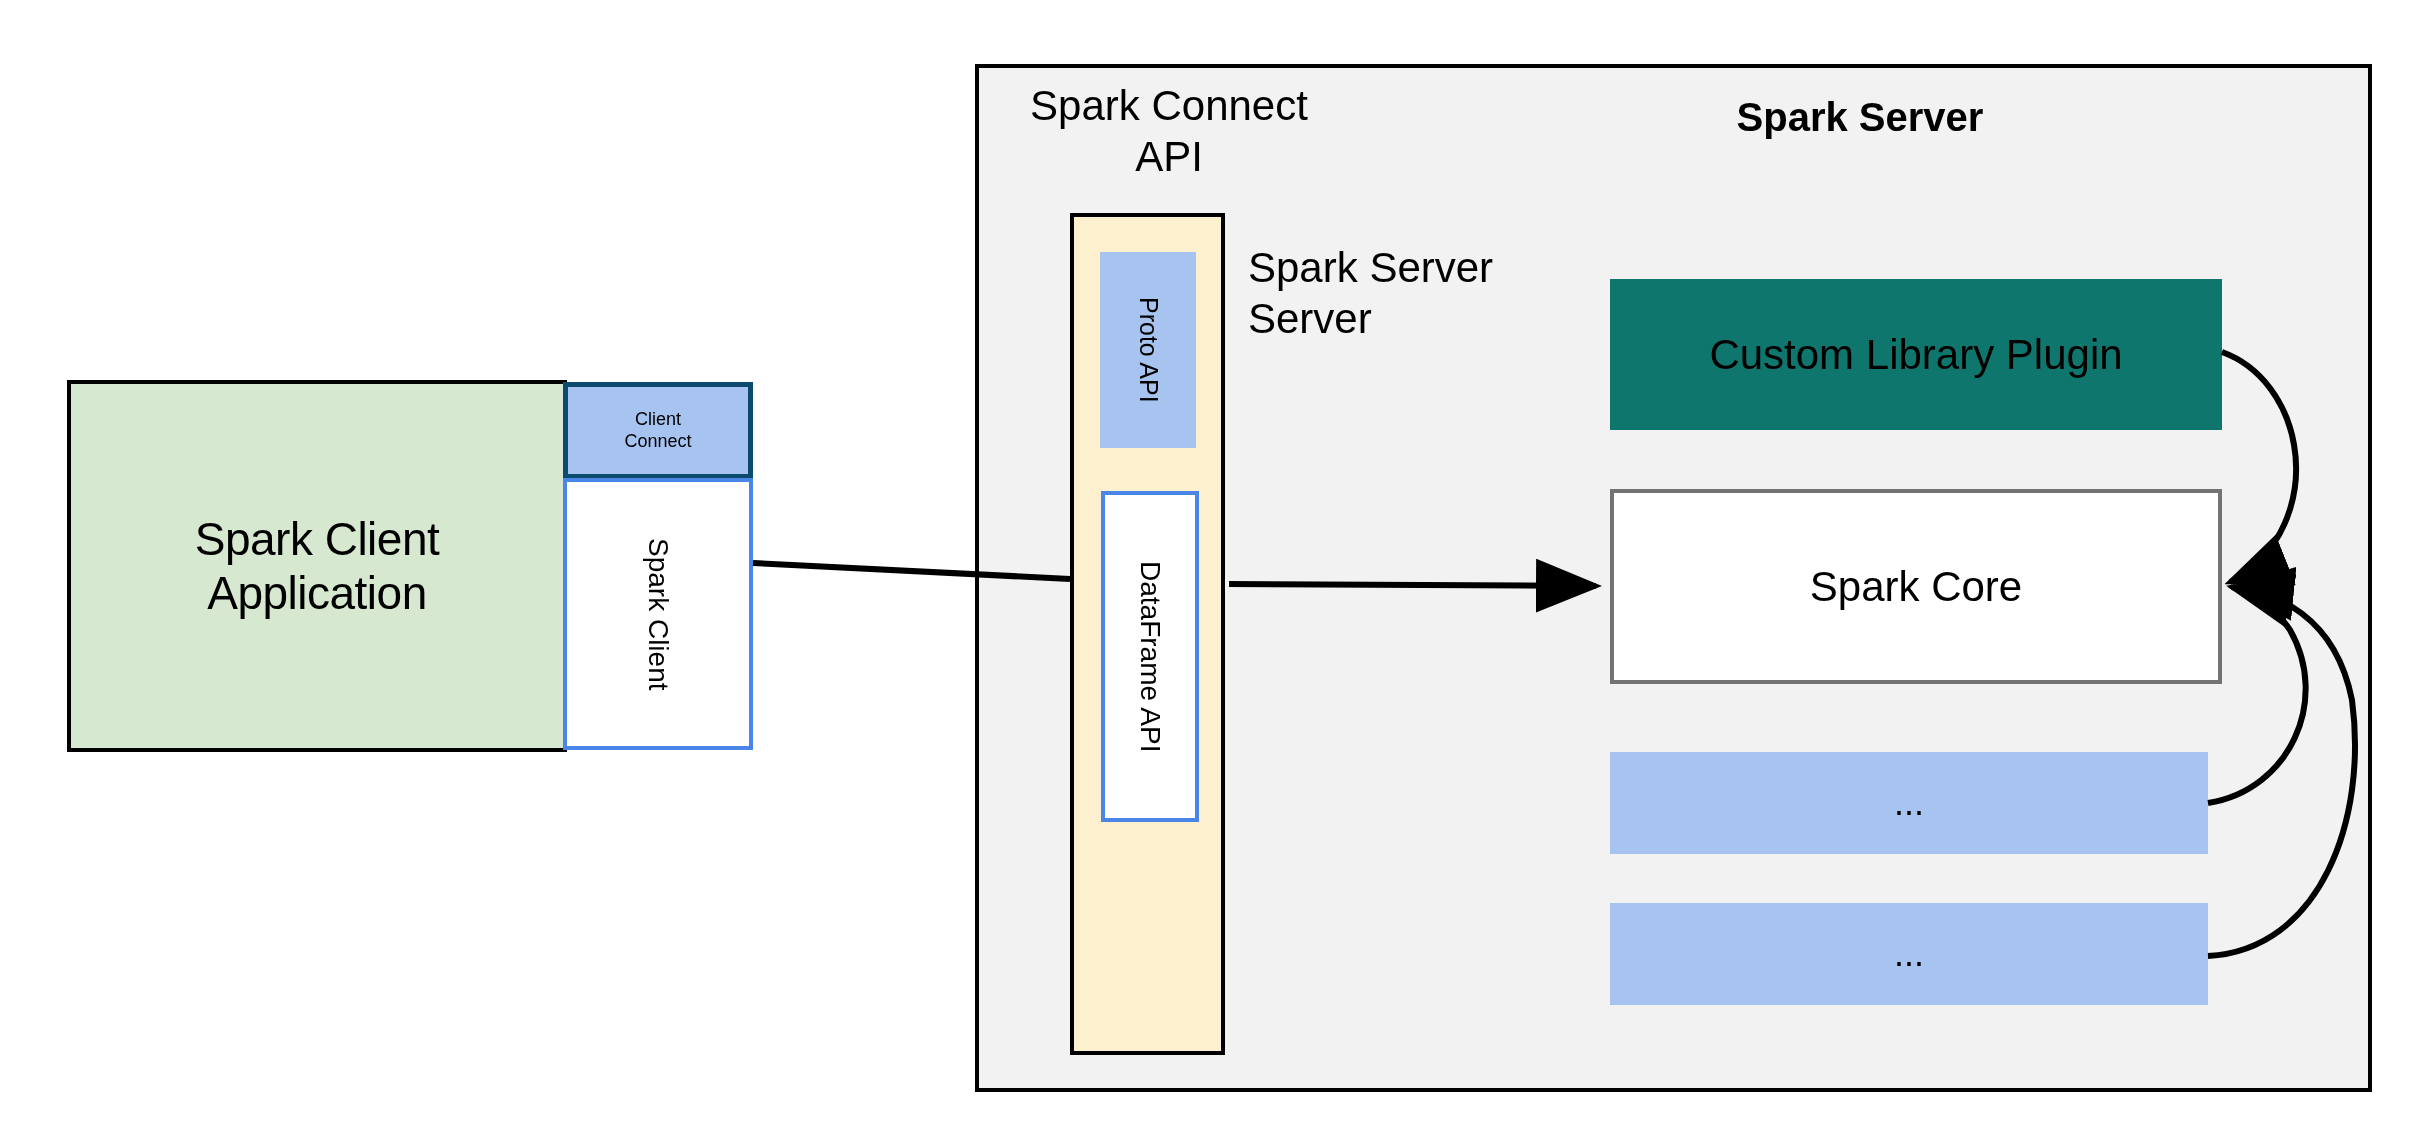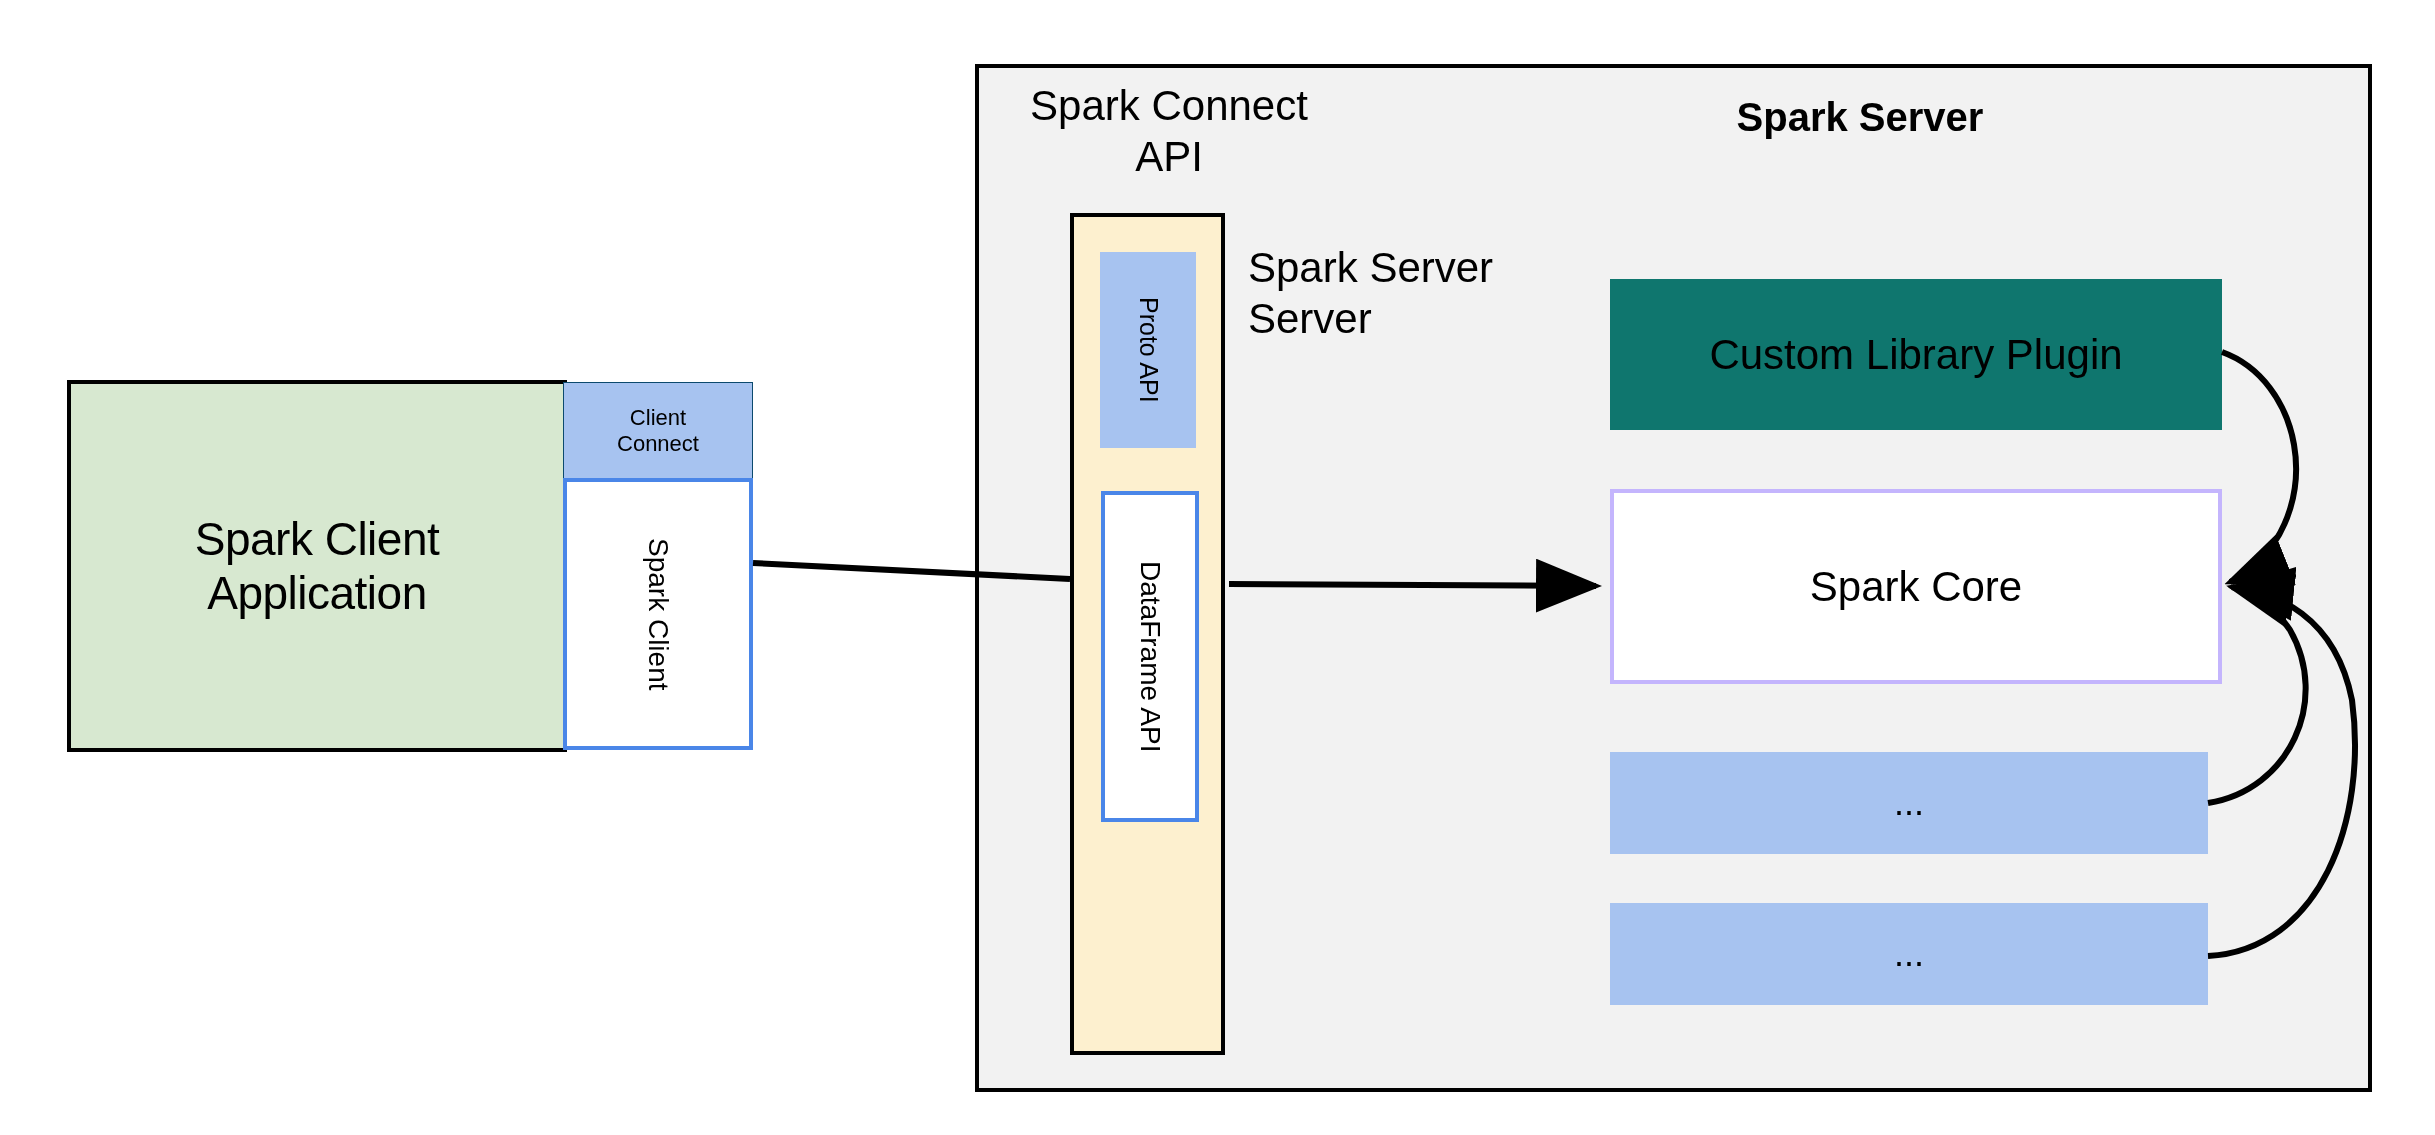--- a/index.html
+++ b/index.html
@@ -52,22 +52,22 @@
     font-size: 46px;
     letter-spacing: -0.5px;
   }
 
   #client-package {
     left: 563px;
     top: 382px;
     width: 190px;
     height: 97px;
     background: #a7c3f0;
-    border: 1px solid #0c4a6e;
-    font-size: 22px;
+    border: 5px solid #0c4a6e;
+    font-size: 18px;
     z-index: 6;
   }
 
   #spark-client {
     left: 563px;
     top: 478px;
     width: 190px;
     height: 272px;
     background: #ffffff;
     border: 4px solid #4a86e8;
@@ -165,21 +165,21 @@
     font-size: 42px;
     z-index: 3;
   }
 
   #spark-core {
     left: 1610px;
     top: 489px;
     width: 612px;
     height: 195px;
     background: #ffffff;
-    border: 4px solid #c4b5fd;
+    border: 4px solid #737373;
     font-size: 42px;
     z-index: 3;
   }
 
   #ellipsis-box-1 {
     left: 1610px;
     top: 752px;
     width: 598px;
     height: 102px;
     background: #a7c3f0;

